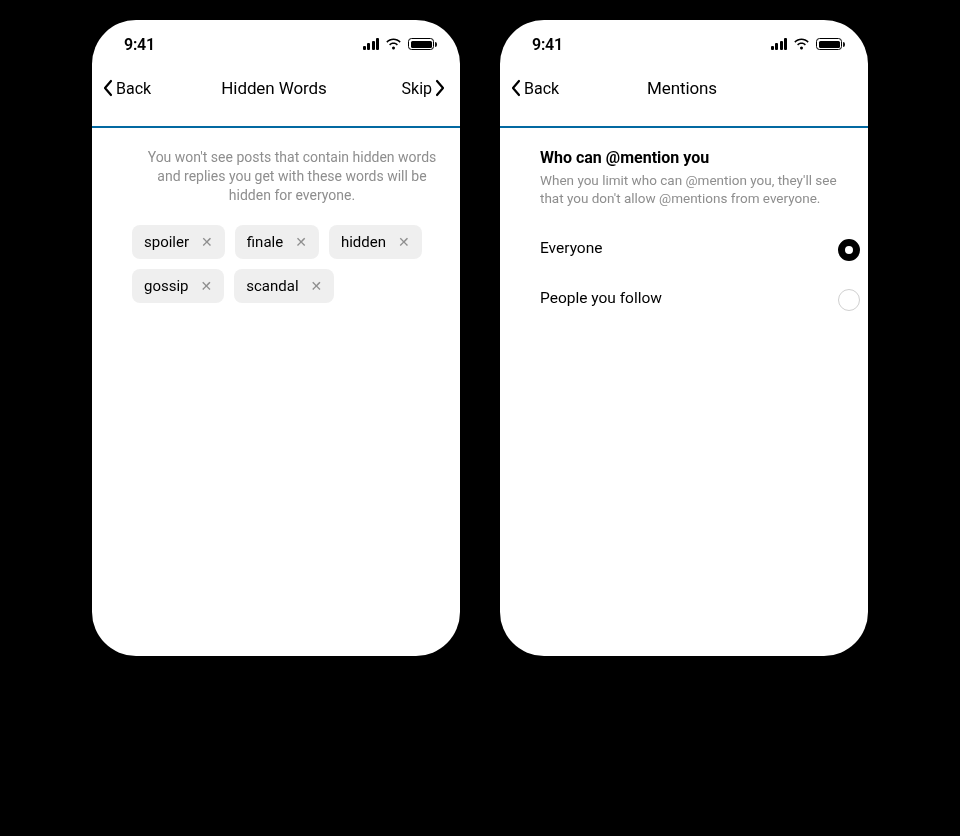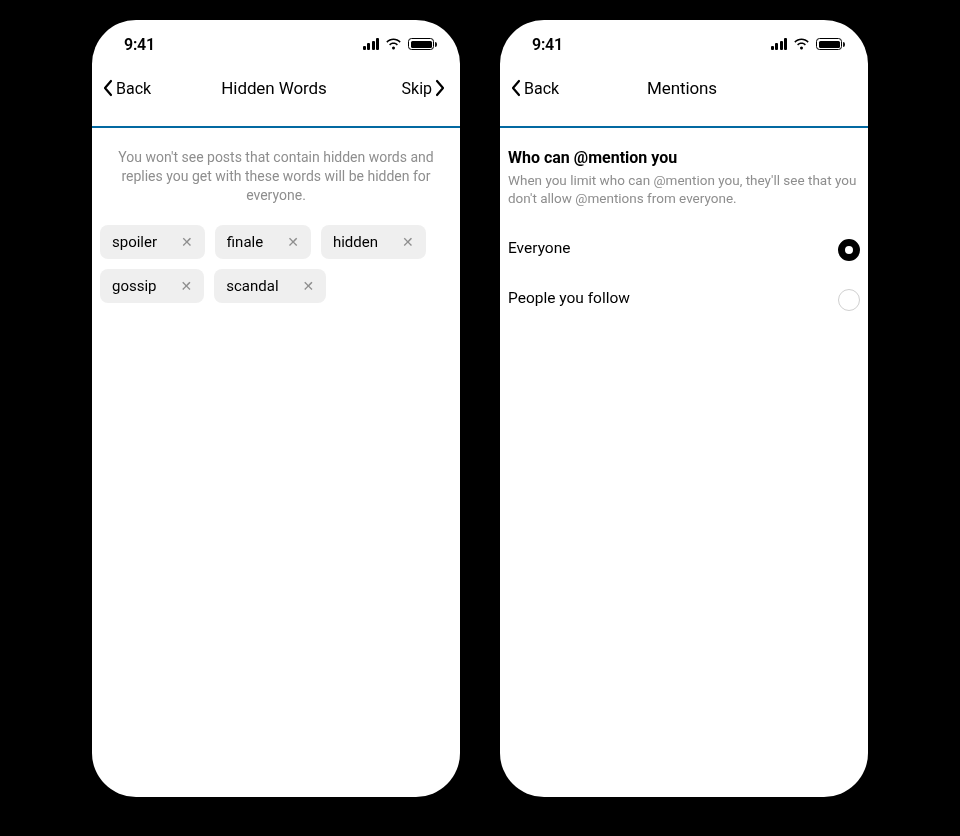--- a/index.html
+++ b/index.html
@@ -14,21 +14,21 @@
       border-radius: 30px;
       font-family: -apple-system, BlinkMacSystemFont, "Segoe UI", Roboto, Helvetica, Arial, sans-serif;
       display: flex;
       gap: 40px;
       padding: 20px 92px;
       justify-content: center;
       align-items: flex-start;
     }
     .phone {
       width: 368px;
-      height: 777px;
+      height: 636px;
       background: #fff;
       border-radius: 44px;
       overflow: hidden;
       display: flex;
       flex-direction: column;
       -webkit-font-smoothing: antialiased;
     }
     
     .status-bar {
       height: 48px;
@@ -110,37 +110,38 @@
     .nav-title {
       font-size: 17px;
       font-weight: 400;
       letter-spacing: -0.1px;
     }
     .chevron svg { display:block; }
 
     
     .content {
       padding: 20px 8px;
+      margin-left: 32px;
     }
     .desc {
       font-size: 14px;
       color: #8e8e8e;
       text-align: center;
       line-height: 1.35;
       padding: 0 10px 20px 10px;
     }
     .chips {
       display: flex;
       flex-wrap: wrap;
       gap: 10px;
     }
     .chip {
       display: inline-flex;
       align-items: center;
-      gap: 24px;
+      gap: 12px;
       background: #efefef;
       border-radius: 8px;
       padding: 8px 12px;
       font-size: 15px;
       cursor: pointer;
     }
     .chip-x {
       color: #8e8e8e;
       font-size: 14px;
       line-height: 1;

